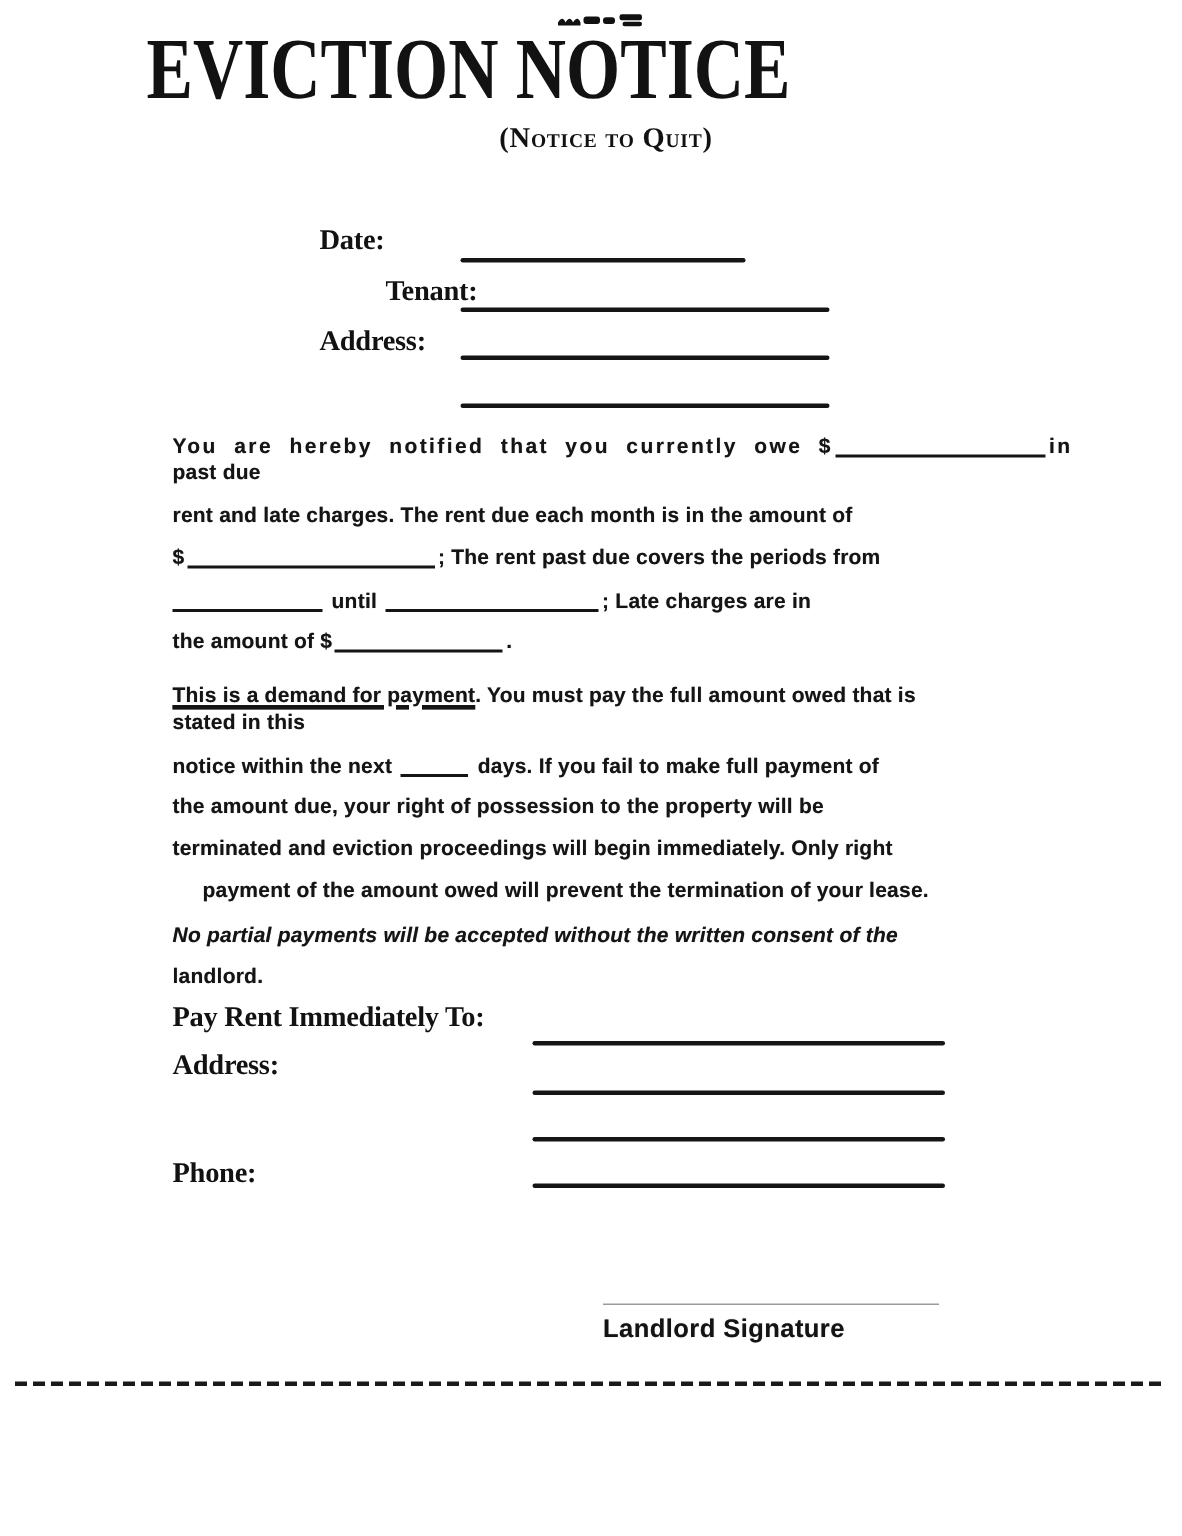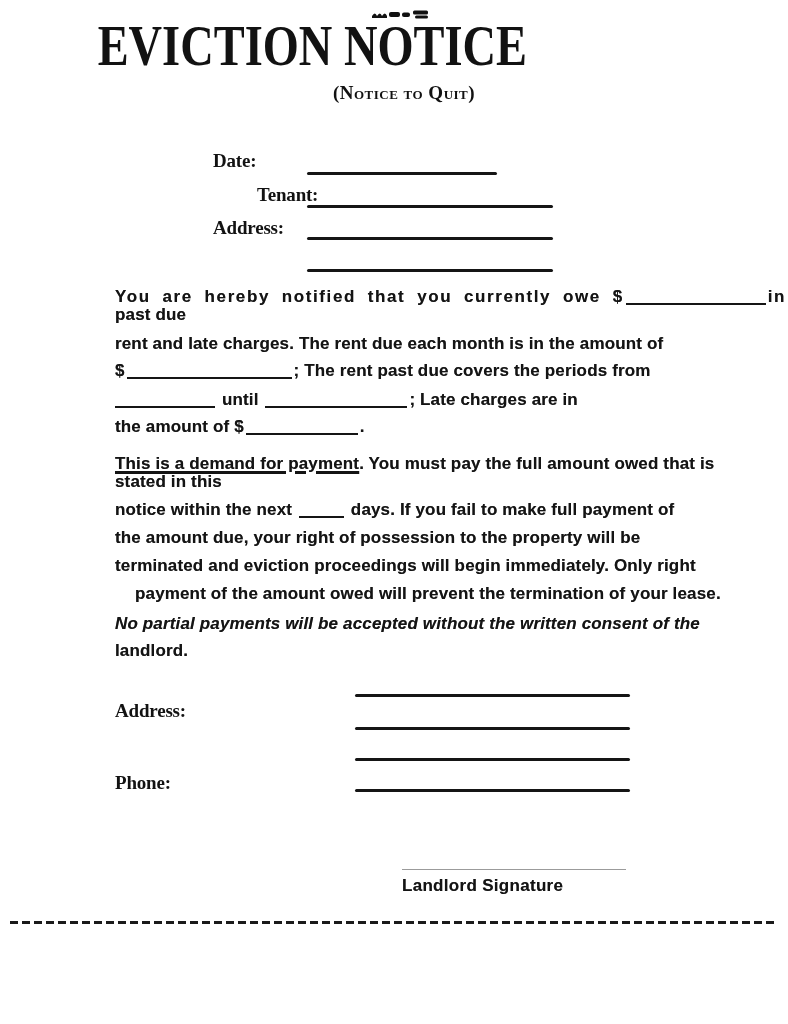--- a/index.html
+++ b/index.html
@@ -34,21 +34,21 @@
     font-family:"Liberation Serif","DejaVu Serif",serif;
     font-weight:bold;font-size:19px;color:#121212;
     white-space:nowrap;letter-spacing:-0.2px;
   }
   
   .rule{position:absolute;height:3px;background:#151515;border-radius:2px;}
   .sigrule{position:absolute;height:1px;background:#9b9b9b;}
   
   .bline{
     position:absolute;left:115px;
-    font-weight:bold;font-size:17px;line-height:17px;
+    font-weight:bold;font-size:14px;line-height:17px;
     letter-spacing:0.15px;color:#141414;
     white-space:nowrap;
     text-shadow:0 0 0.5px rgba(20,20,20,0.55);
   }
   .spread{letter-spacing:1.6px;word-spacing:5.5px;}
   .blank{
     display:inline-block;height:12px;
     border-bottom:2.5px solid #151515;
     transform:translateY(3px);
     margin:0 2px;
@@ -105,20 +105,21 @@
 
   <div class="bline" style="top:455px;"><span class="ul">This is a demand for payment</span><span>. You must pay the full amount owed that is</span></div>
   <div class="bline" style="top:473px;">stated in this</div>
   <div class="bline" style="top:501px;"><span>notice within the next</span> <span class="blank w45"></span> <span>days. If you fail to make full payment of</span></div>
   <div class="bline" style="top:529px;">the amount due, your right of possession to the property will be</div>
   <div class="bline" style="top:557px;">terminated and eviction proceedings will begin immediately. Only right</div>
   <div class="bline" style="top:585px;margin-left:20px;">payment of the amount owed will prevent the termination of your lease.</div>
   <div class="bline" style="top:615px;font-style:italic;">No partial payments will be accepted without the written consent of the</div>
   <div class="bline" style="top:642px;">landlord.</div>
 
+  <div class="slabel" style="top:668px;left:115px;">Pay Rent Immediately To:</div>
   <div class="rule" style="top:694px;left:355px;width:275px;"></div>
 
   <div class="slabel" style="top:700px;left:115px;">Address:</div>
   <div class="rule" style="top:727px;left:355px;width:275px;"></div>
   <div class="rule" style="top:758px;left:355px;width:275px;"></div>
 
   <div class="slabel" style="top:772px;left:115px;">Phone:</div>
   <div class="rule" style="top:789px;left:355px;width:275px;"></div>
 
   <div class="sigrule" style="top:869px;left:402px;width:224px;"></div>

